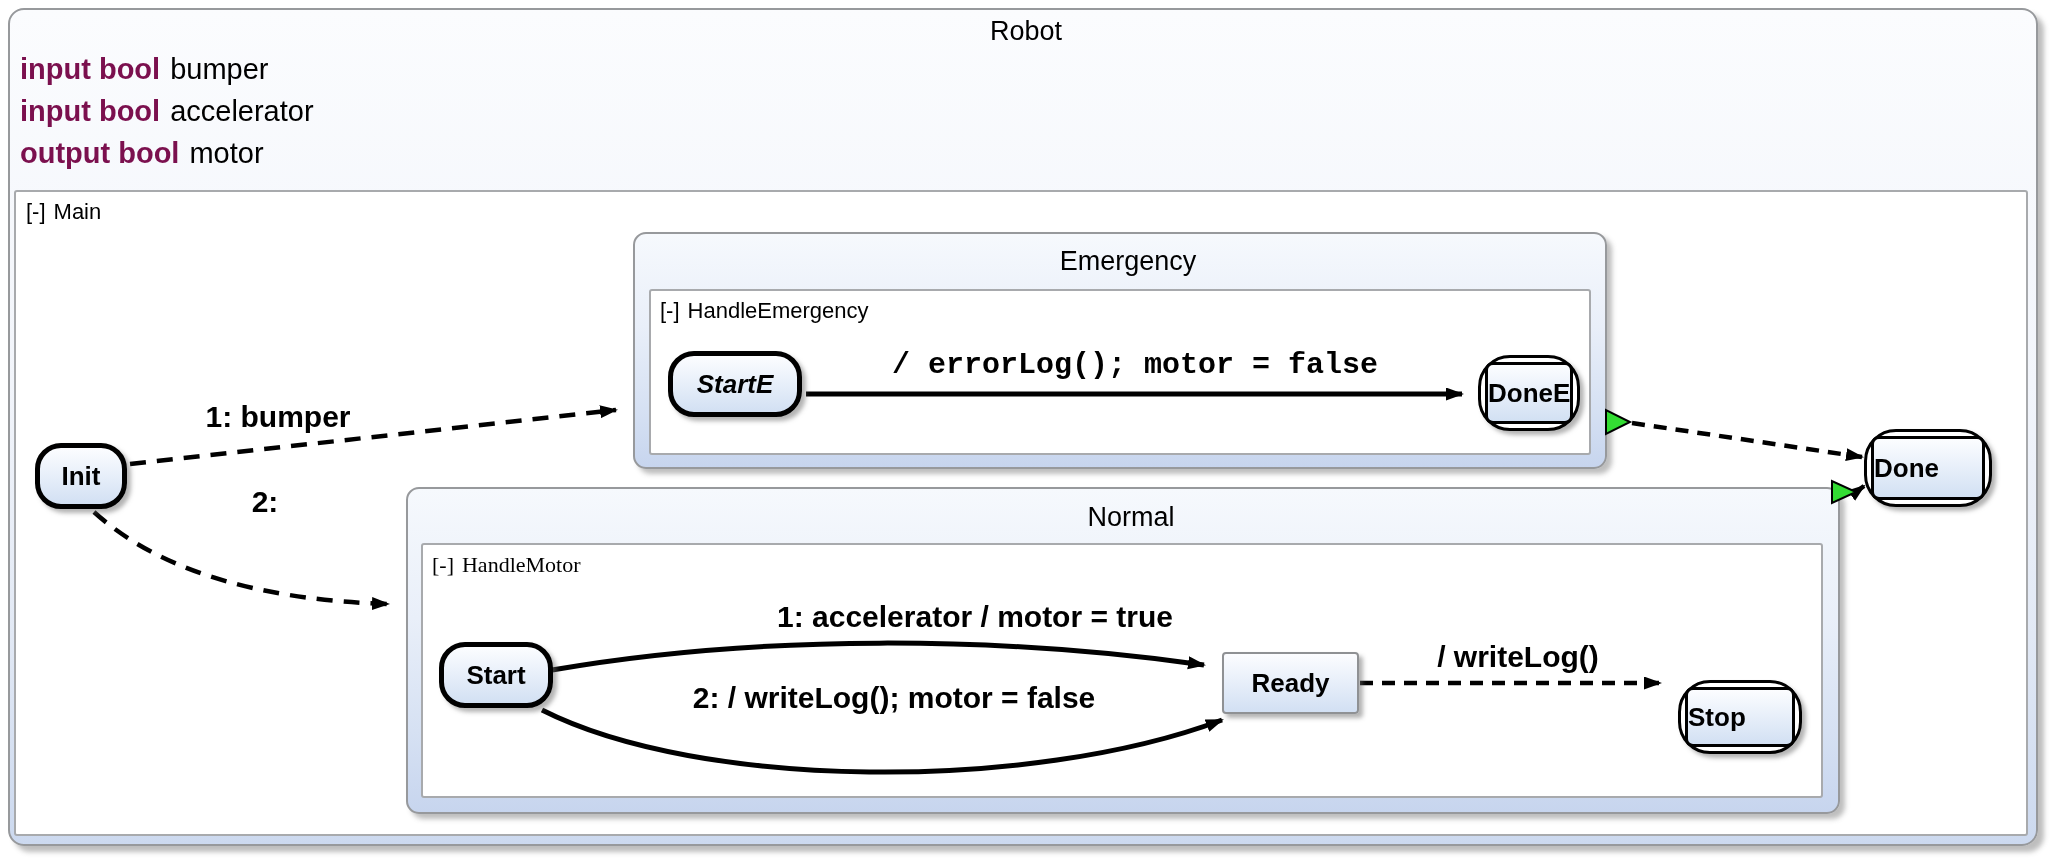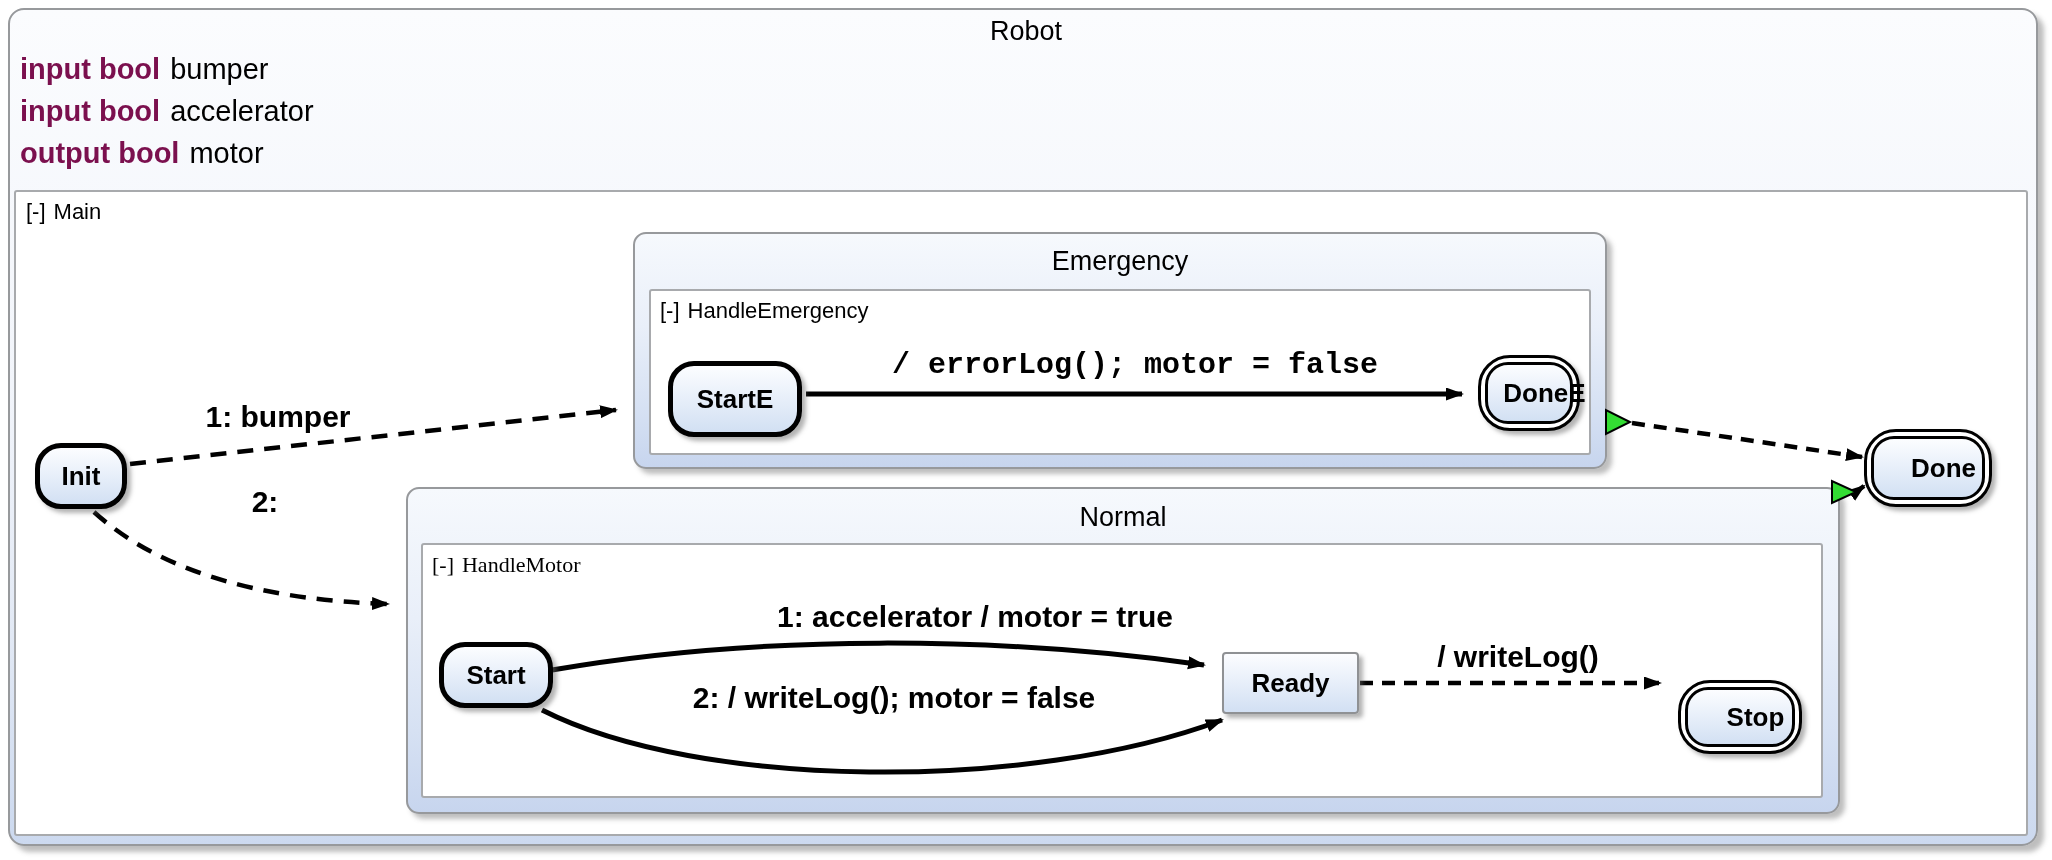--- a/index.html
+++ b/index.html
@@ -34,44 +34,44 @@
   .region-label { font-size:22px; color:#000; white-space:nowrap; }
   .region-label .collapse { margin-right:8px; }
 
   
   .composite {
     border:2px solid #97999c; border-radius:13px;
     background:linear-gradient(180deg,#f6f9fd 0%, #e9eff9 40%, #d6e1f3 75%, #c7d5ee 100%);
     box-shadow:5px 5px 5px rgba(110,110,110,0.45);
   }
   .comp-title {
-    position:absolute; text-align:center; font-size:27px; color:#000;
+    position:absolute; text-align:center; font-size:27px; color:#000;margin-left:8px;
   }
 
   
   .state {
     position:absolute; display:flex; align-items:center; justify-content:center;
     box-sizing:border-box;
     background:linear-gradient(180deg,#fcfdff 0%, #e9f0fa 45%, #d2e0f3 100%);
     box-shadow:4px 4px 4px rgba(105,105,105,0.5);
   }
   .state span { font-weight:bold; font-size:26px; color:#000; }
   .state.bold-border { border:5px solid #000; border-radius:26px; }
   .state.plain { border:2px solid #8f9194; border-radius:4px; }
 
   
   .state.final {
     border:3px solid #000; border-radius:32px; background:#ffffff;
     padding:4px; box-shadow:4px 4px 4px rgba(105,105,105,0.5);
   }
   .final-inner {
     width:100%; height:100%; box-sizing:border-box;
-    border:3px solid #000; border-radius:23px;
+    border:3px solid #000; border-radius:8px;
     background:linear-gradient(180deg,#fcfdff 0%, #e9f0fa 45%, #d2e0f3 100%);
-    display:flex; align-items:center; justify-content:center;padding-left:31px;
+    display:flex; align-items:center; 
   }
 
   
   .tlabel {
     position:absolute; transform:translateX(-50%);
     font-weight:bold; font-size:30px; color:#000; white-space:nowrap;
   }
 
   svg.wires { position:absolute; left:0; top:0; pointer-events:none; }
   svg .wire { fill:none; stroke:#000; }
@@ -139,21 +139,21 @@
     <path class="wire" d="M 1856 492 L 1864 486" stroke-width="4.5" marker-end="url(#arr)"></path>
 
     <polygon points="1606,410 1606,434 1630,422" fill="#33dd33" stroke="#000" stroke-width="2"></polygon>
     <polygon points="1832,481 1832,503 1856,492" fill="#33dd33" stroke="#000" stroke-width="2"></polygon>
   </svg>
 
   <div class="state bold-border" style="left:35px; top:443px; width:92px; height:66px;">
     <span>Init</span>
   </div>
 
-  <div class="state bold-border" style="left:668px; top:361px; width:134px; height:76px;">
+  <div class="state bold-border" style="left:668px; top:351px; width:134px; height:66px;font-style:italic;">
     <span>StartE</span>
   </div>
 
   <div class="state final" style="left:1478px; top:355px; width:102px; height:76px;">
     <div class="final-inner">
       <span>DoneE</span>
     </div>
   </div>
 
   <div class="state bold-border" style="left:439px; top:642px; width:114px; height:66px;">

